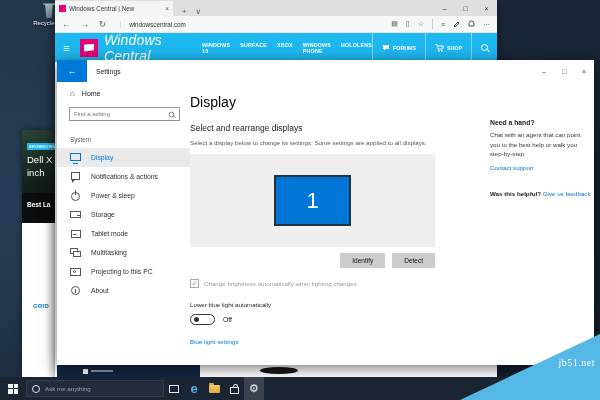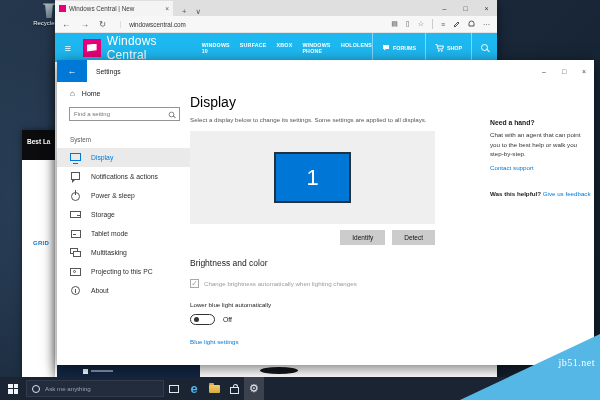--- a/index.html
+++ b/index.html
@@ -46,21 +46,21 @@
   .addr-right { margin-left:auto; display:flex; align-items:center; gap:8px; }
   .a-ic { font-size:7px; color:#5a5a5a; }
   .a-sep { width:1px; height:10px; background:#ccc; }
 
   
   .wchead { height:29px; background:#1eb8f0; display:flex; align-items:center; color:#fff; }
   .wc-hamb { width:30px; height:29px; display:flex; align-items:center; justify-content:center; font-size:11px; }
   .wc-logo { width:18px; height:18px; background:#e6007a; position:relative; margin:0 6px 0 2px; flex:0 0 auto;}
   .wc-logo::after { content:""; position:absolute; left:4px; top:5px; width:10px; height:8px; background:#fff;
     clip-path:polygon(0 15%, 100% 0, 100% 85%, 0 100%); }
-  .wc-brand { font-size:12px; font-weight:400; letter-spacing:.2px; }
+  .wc-brand { font-size:14px; font-weight:400; letter-spacing:.2px;font-style:italic; }
   .wc-nav { display:flex; gap:10px; margin-left:15px; }
   .wc-nav span { font-size:5.3px; font-weight:bold; letter-spacing:.2px; }
   .wc-right { margin-left:auto; display:flex; height:100%; align-items:stretch; }
   .wc-seg { display:flex; align-items:center; gap:3px; padding:0 9px; border-left:1px solid rgba(255,255,255,.45); font-size:5.3px; font-weight:bold;}
   .mag { width:7px; height:7px; border:1.4px solid currentColor; border-radius:50%; position:relative; display:inline-block;}
   .mag::after { content:""; position:absolute; width:4px; height:1.4px; background:currentColor; right:-3px; bottom:-1px; transform:rotate(45deg); }
 
   .pagebody { position:relative; height:315px; background:#fff; }
   .foot-navy { position:absolute; left:2px; bottom:0; width:143px; height:12px; background:#122643; display:flex; align-items:center; gap:3px; padding-left:26px;}
   .foot-navy i { width:5px; height:5px; background:#fff; }
@@ -160,20 +160,25 @@
 </style>
 </head>
 <body>
 
 <div class="abs recycle">
   <div class="bin"></div>
   <div class="lbl">Recycle Bin</div>
 </div>
 
 <div class="abs backstrip">
+  <div class="bw-img">
+    <span class="bw-badge">SHOWDOWN</span>
+    <div class="bw-t1">Dell X</div>
+    <div class="bw-t2">inch</div>
+  </div>
   <div class="bw-black">Best La</div>
   <div class="bw-white">
     <div class="bw-grid">GRID</div>
   </div>
 </div>
 
 <div class="abs browser">
   <div class="tabbar">
     <div class="tab">
       <span class="favicon"></span>
@@ -321,29 +326,29 @@
         <span class="ig ic-about">
             <i class="b"></i>
             <i class="s"></i>
           </span>
         <span>About</span>
       </div>
     </div>
 
     <div class="smain">
       <h1>Display</h1>
+      <h2>Select and rearrange displays</h2>
       <div class="sdesc">Select a display below to change its settings. Some settings are applied to all displays.</div>
       <div class="dpanel">
         <div class="monitor">1</div>
       </div>
       <div class="btnrow">
         <button class="wbutton">Identify</button>
         <button class="wbutton">Detect</button>
       </div>
-      <h2>Brightness and color</h2>
       <div class="checkrow">
         <span class="cbx">✓</span>
         <label>Change brightness automatically when lighting changes</label>
       </div>
       <div class="bl-label">Lower blue light automatically</div>
       <div class="togglerow">
         <span class="toggle"></span>
         <span class="st">Off</span>
       </div>
       <div class="bl-link">Blue light settings</div>

